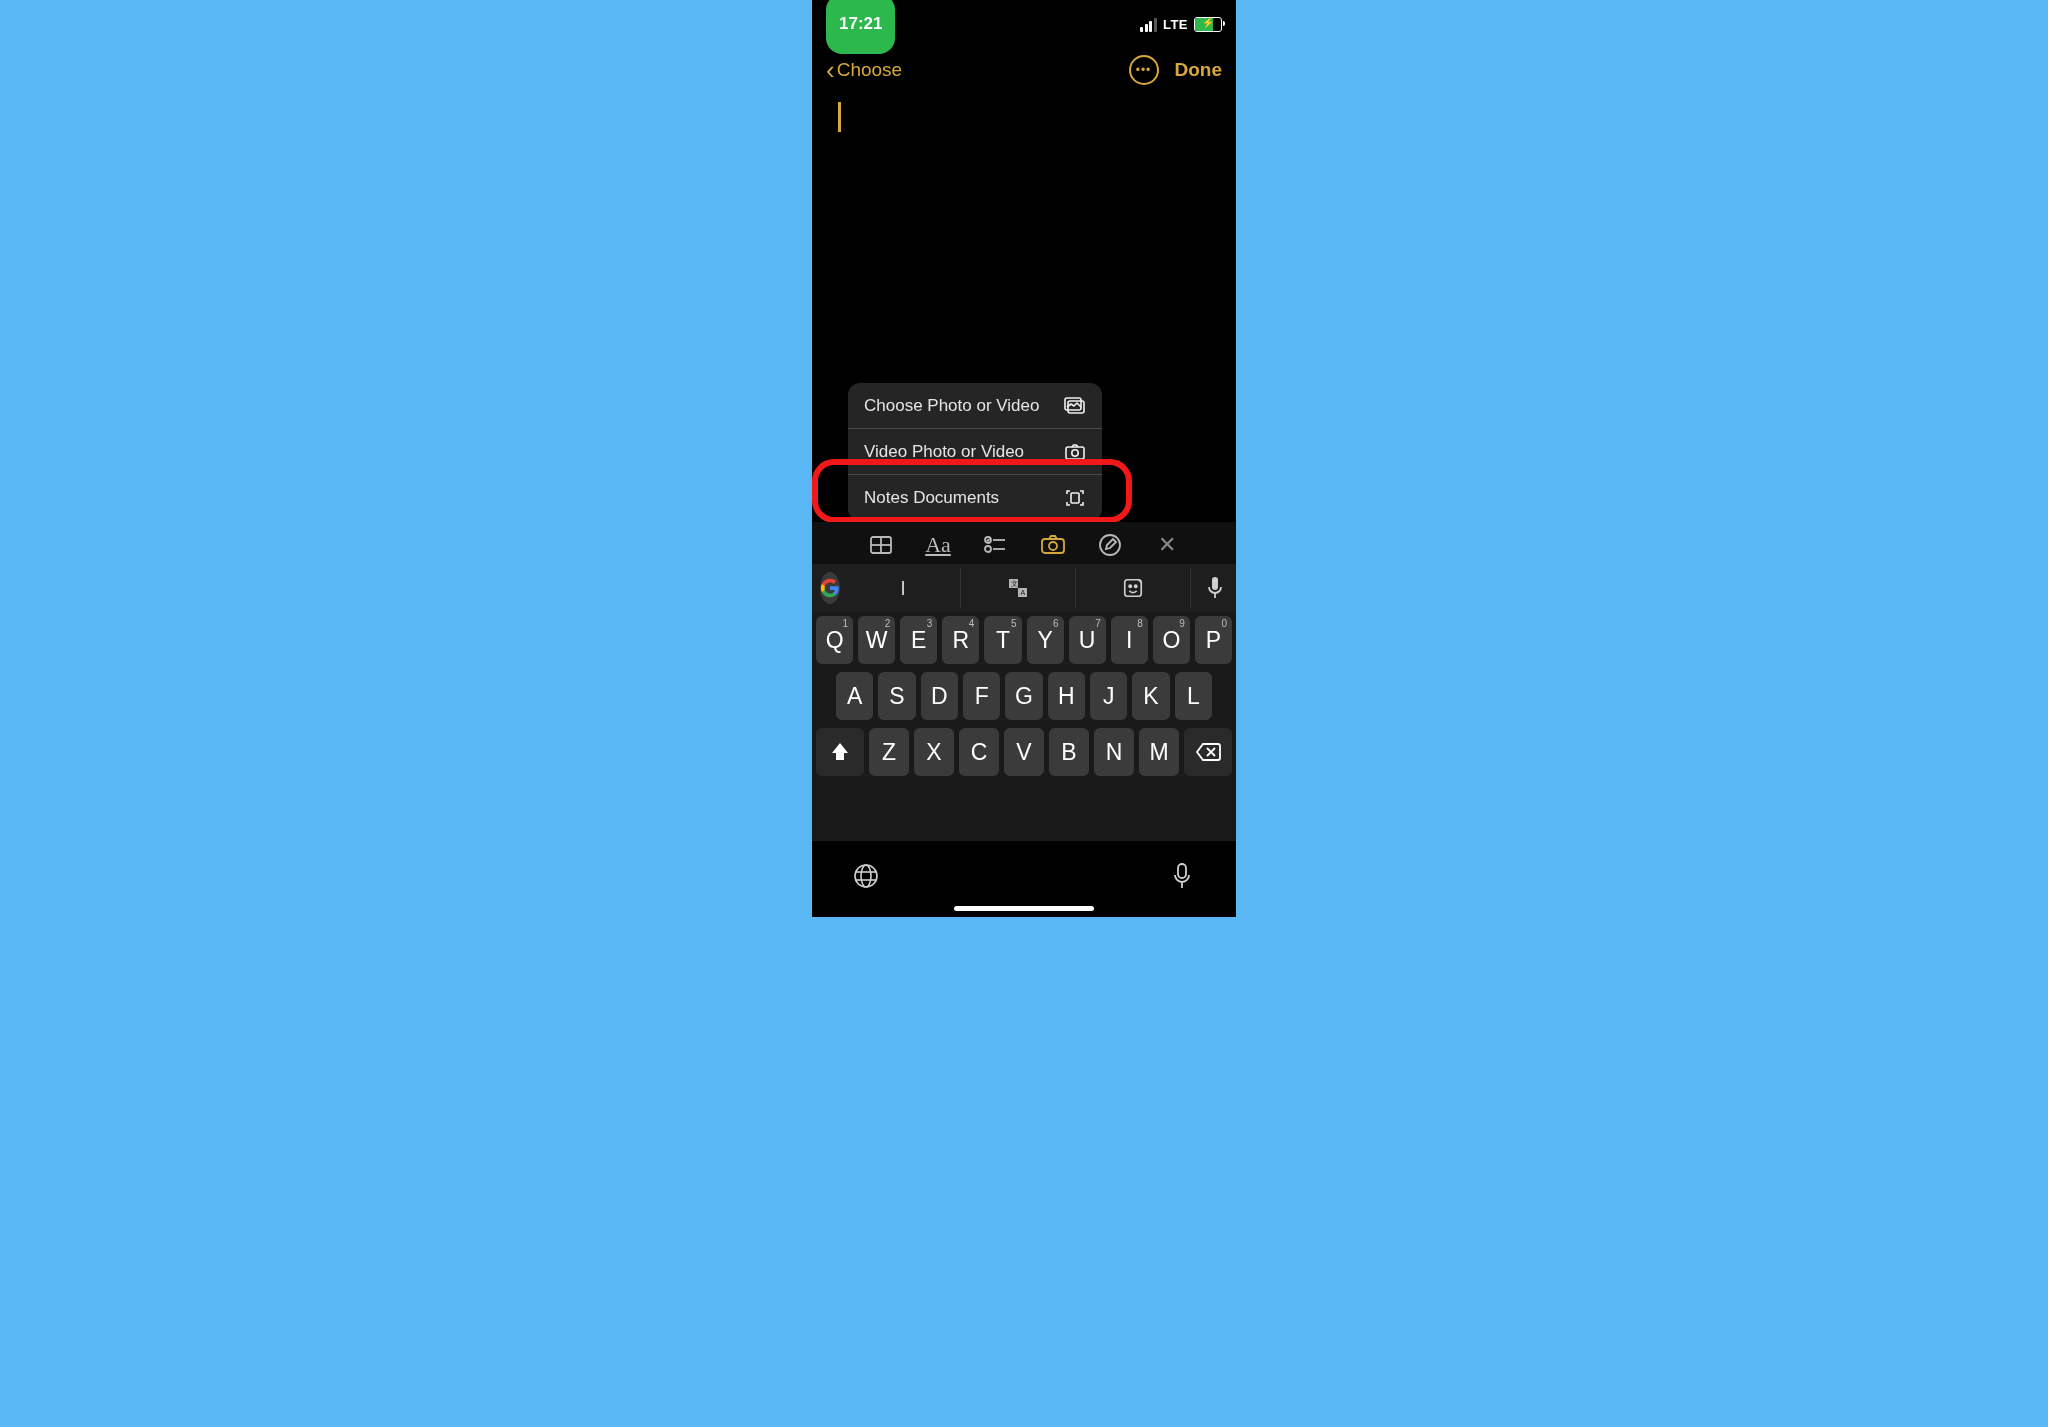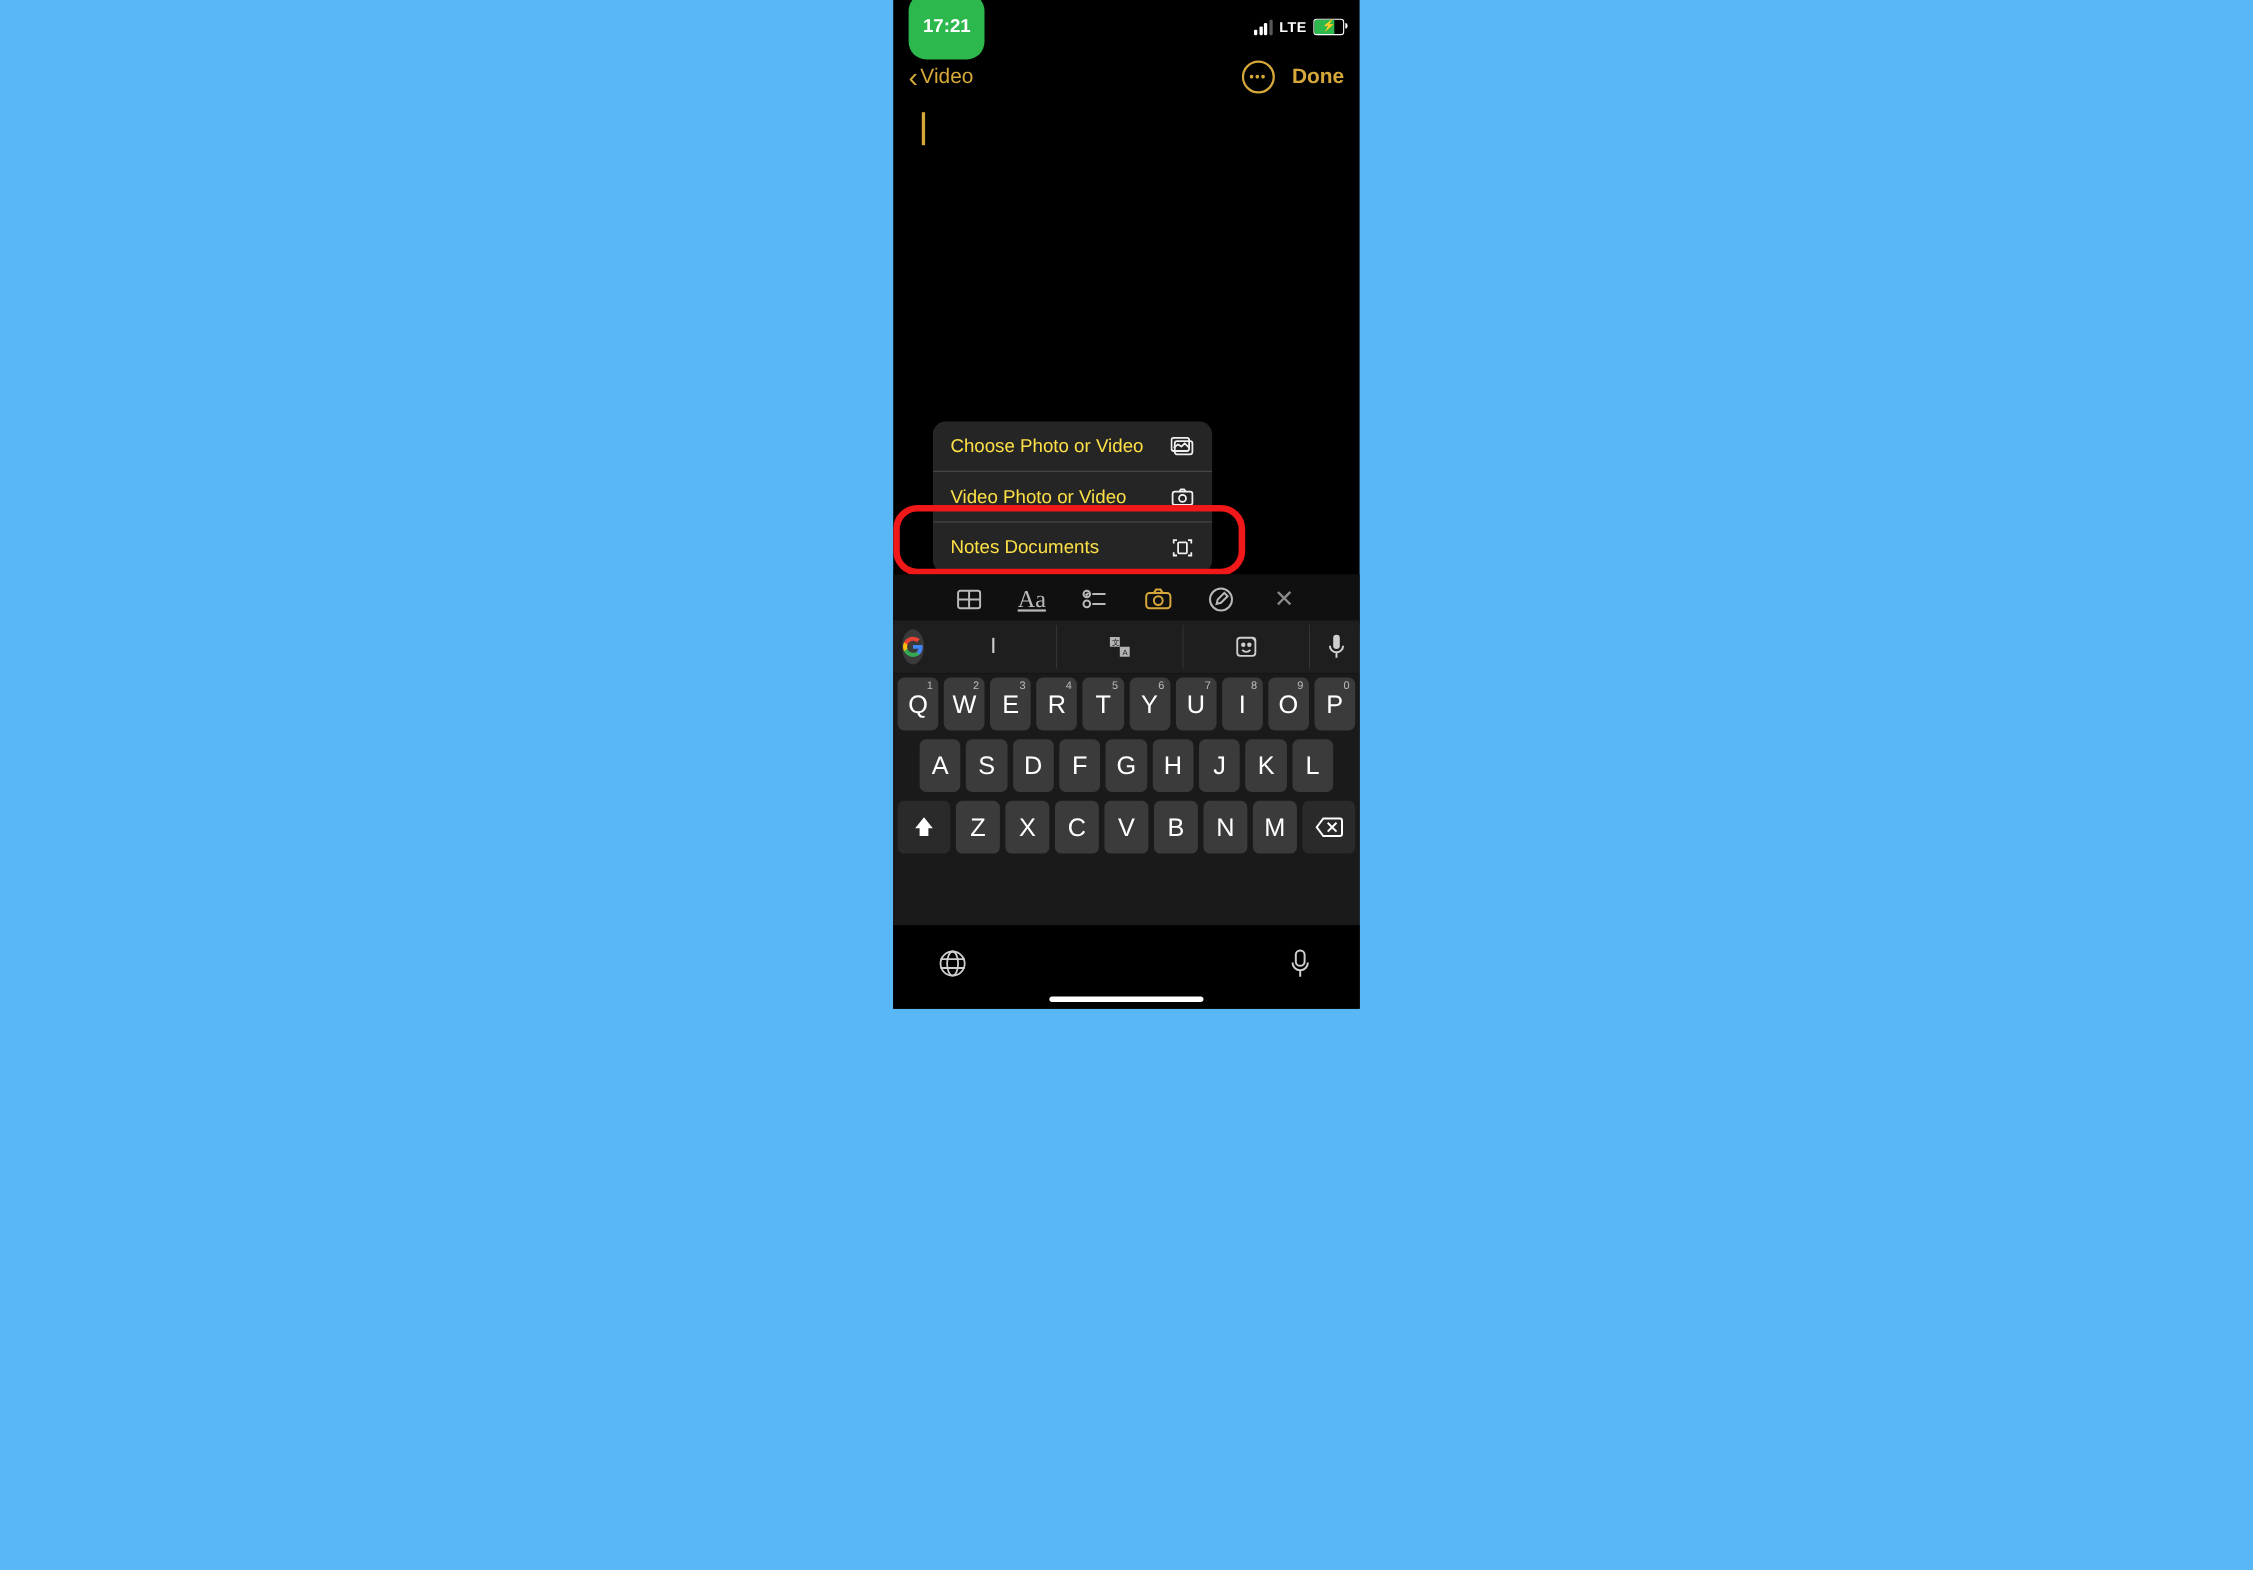--- a/index.html
+++ b/index.html
@@ -49,21 +49,21 @@
   .note-body{padding:10px 26px;}
   .cursor{display:inline-block;width:2.5px;height:30px;background:#d6a83a;}
 
   
   .menu{
     position:absolute;left:36px;width:254px;background:#2b2b2bdd;
     border-radius:12px;overflow:visible;
     top:383px;backdrop-filter:blur(8px);
   }
   .menu-item{display:flex;align-items:center;justify-content:space-between;
-    padding:12px 16px;color:#fde047;font-size:17px;position:relative;}
+    padding:12px 16px;color:#e5e5e5;font-size:17px;position:relative;}
   .menu-item:not(:last-child)::after{content:"";position:absolute;bottom:0;left:0;right:0;
     height:1px;background:#4a4a4a;}
   .mi-icon{width:22px;height:22px;display:flex;align-items:center;justify-content:center;
     color:#f0f0f0;}
 
   .highlight{
     position:absolute;left:0px;top:459px;width:320px;height:64px;
     border:6px solid #f01818;border-radius:22px;box-sizing:border-box;
     pointer-events:none;
   }
@@ -136,21 +136,21 @@
       <div class="battery">
         <div class="fill"></div>
           <span class="bolt">⚡</span>
       </div>
     </div>
   </div>
 
   <div class="nav">
     <div class="nav-left">
       <span class="chev">‹</span>
-      <span>Video</span>
+      <span>Choose</span>
     </div>
     <div class="nav-right">
       <div class="more-circle">
         <span>•••</span>
       </div>
       <span class="done">Done</span>
     </div>
   </div>
 
   <div class="dim-center"></div>

